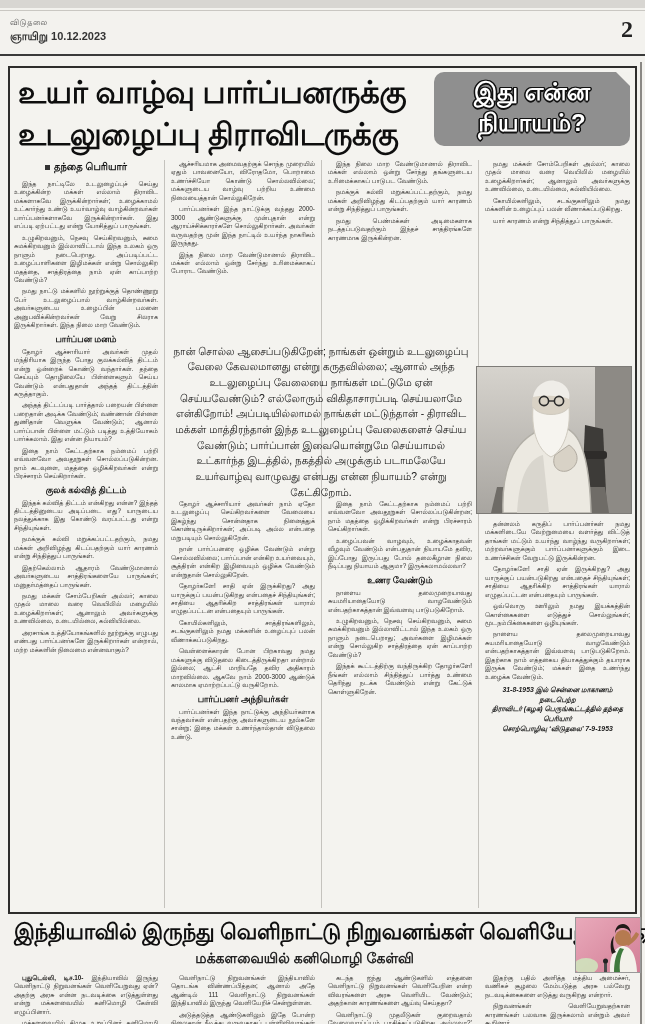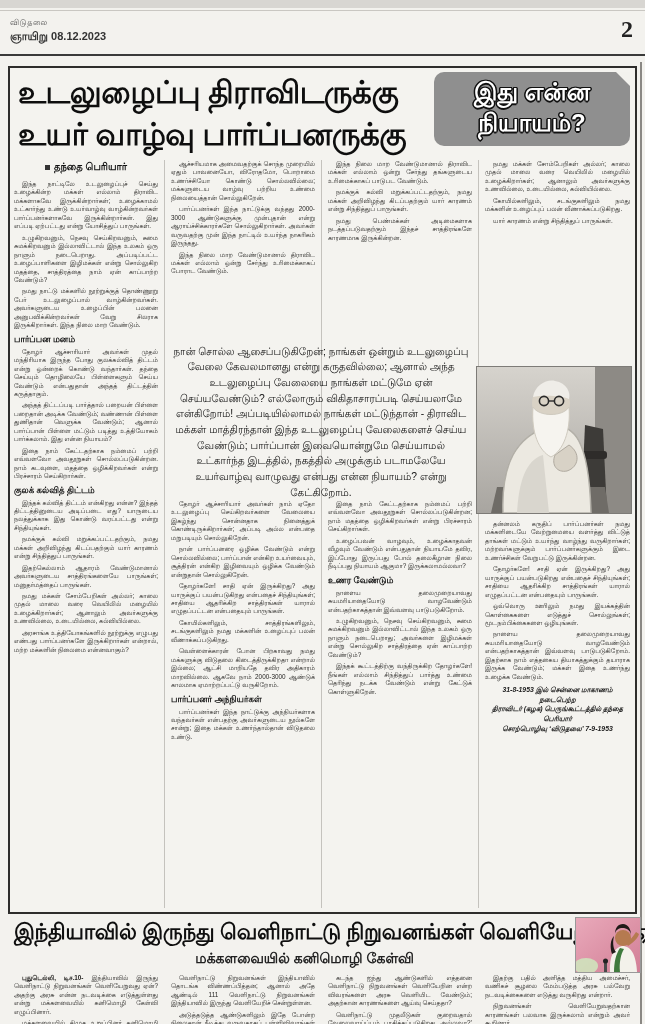--- a/index.html
+++ b/index.html
@@ -34,21 +34,21 @@
   .kicker-text { font-size:24px; font-weight:bold; color:#ffffff; text-align:center;
             text-shadow:-1.5px 0 #111, 1.5px 0 #111, 0 -1.5px #111, 0 1.5px #111,
                         -1px -1px #111, 1px 1px #111, -1px 1px #111, 1px -1px #111; }
 
   
   .col { overflow:hidden; }
   .para { font-size:6.4px; line-height:1.32; text-align:justify;
           margin-bottom:3px; text-indent:8px; color:#262523; }
   .byline { text-align:center; font-size:10px; font-weight:bold; margin:1px 0 6px; color:#111; }
   .byline-marker { display:inline-block; width:5px; height:5px; background:#333; margin-right:4px; }
-  .subhead { text-align:left; font-size:8.6px; font-weight:bold; margin:4px 0 3px; color:#111; }
+  .subhead { text-align:center; font-size:8.6px; font-weight:bold; margin:4px 0 3px; color:#111; }
   .subhead.two-line { line-height:1.25; }
   .gutter-rule { width:1px; background:#c4c2bd; }
 
   
   .pull-quote { left:168px; top:340px; width:306px; height:148px;
                 display:flex; align-items:center; justify-content:center;
                 padding:2px 4px; }
   .pull-quote p { font-size:10.3px; line-height:1.52; font-weight:normal;
                   text-align:center; color:#111; }
 
@@ -70,30 +70,30 @@
            text-indent:8px; color:#262523; }
   .dateline { font-weight:bold; }
 </style>
 </head>
 <body>
 
 <div id="page">
 
   <div class="abs mast-rule-light"></div>
   <div class="abs paper-name">விடுதலை</div>
-  <div class="abs edition-date">ஞாயிறு 08.12.2023</div>
+  <div class="abs edition-date">ஞாயிறு 10.12.2023</div>
   <div class="abs page-number">2</div>
   <div class="abs mast-rule"></div>
   <div class="abs edge-rule"></div>
 
   <div class="abs main-box"></div>
 
   <div class="abs headline">
+    <div>உயர் வாழ்வு பார்ப்பனருக்கு</div>
     <div>உடலுழைப்பு திராவிடருக்கு</div>
-    <div>உயர் வாழ்வு பார்ப்பனருக்கு</div>
   </div>
   <div class="abs kicker">
     <span class="kicker-notch"></span>
     <span class="kicker-text">இது என்ன நியாயம்?</span>
   </div>
 
   <div class="abs gutter-rule" style="left:164px; top:152px; height:748px;"></div>
   <div class="abs gutter-rule" style="left:321px; top:152px; height:748px;"></div>
   <div class="abs gutter-rule" style="left:478px; top:152px; height:748px;"></div>
 

